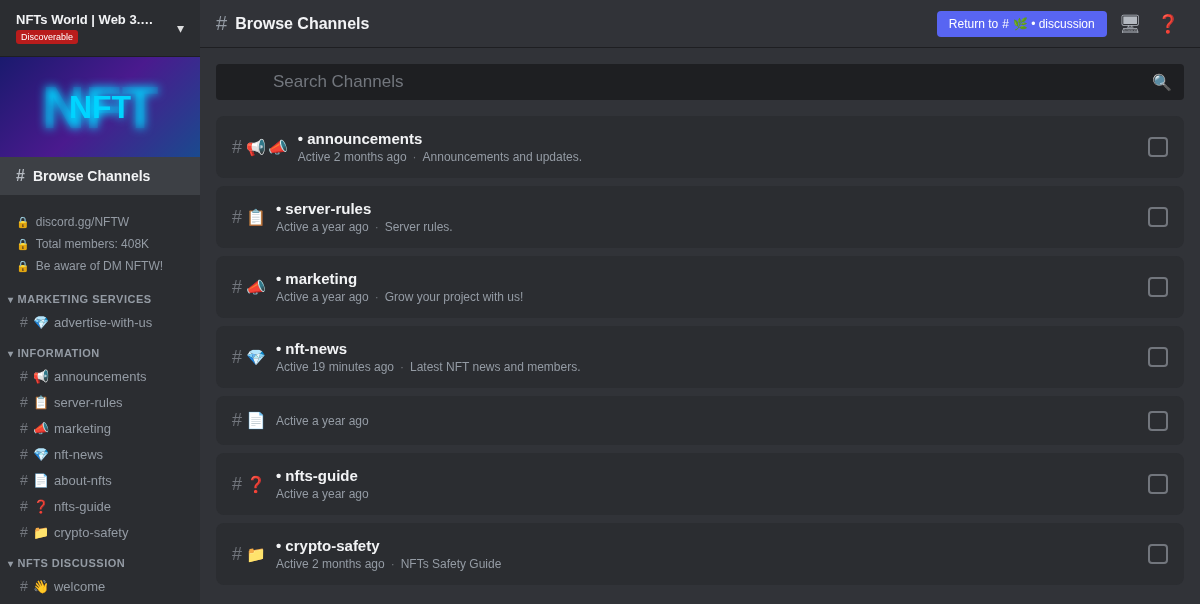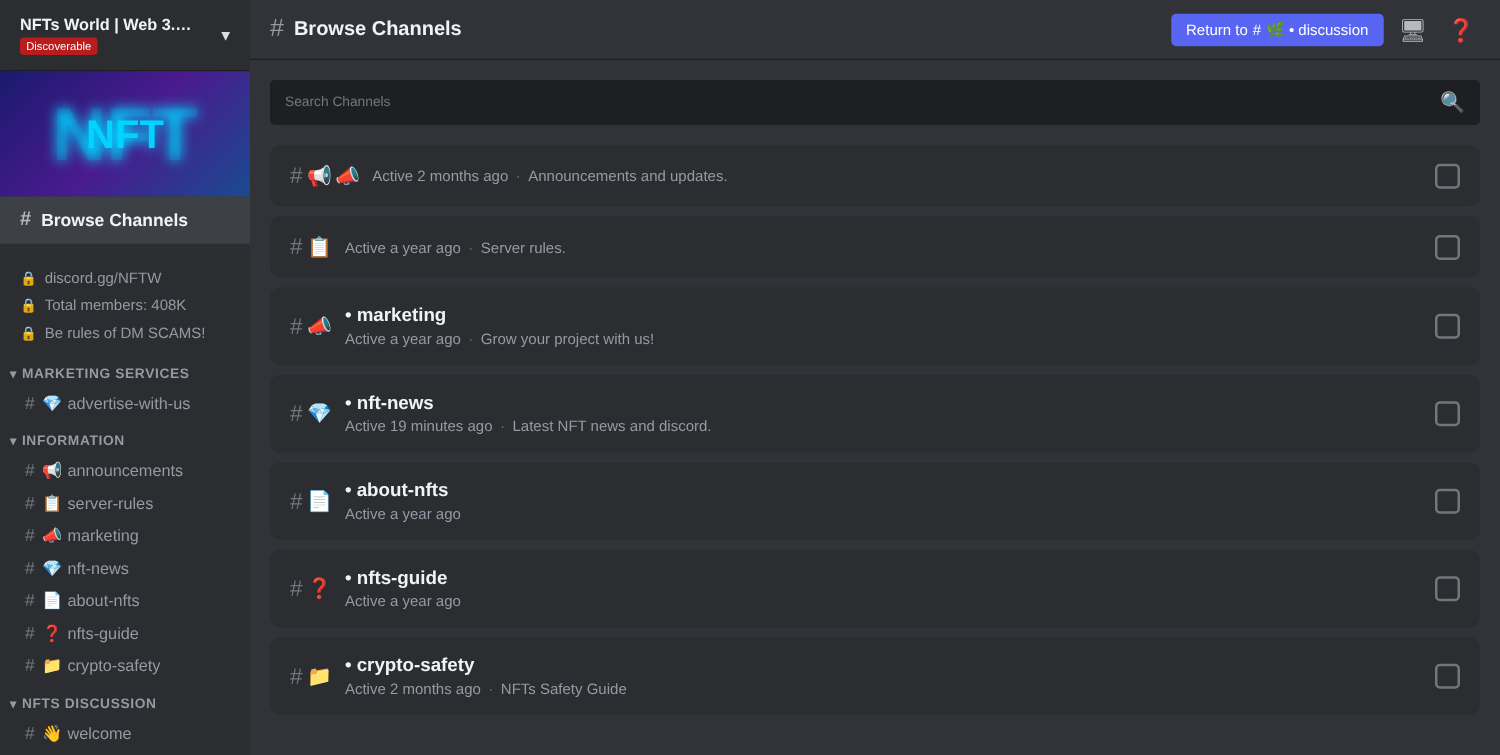--- a/index.html
+++ b/index.html
@@ -216,23 +216,24 @@
       align-items: center;
       background: #1e1f22;
       border-radius: 4px;
       padding: 8px 12px;
       margin-bottom: 16px;
     }
     .search-input {
       background: none;
       border: none;
       color: #dcddde;
-      font-size: 11px;
+      font-size: 17px;
       flex: 1;
       outline: none;
+      margin-left: 45px;
     }
     .search-input::placeholder { color: #72767d; }
     .search-icon { color: #72767d; font-size: 16px; }
 
     .channel-entry {
       display: flex;
       align-items: center;
       background: #2b2d31;
       border-radius: 8px;
       padding: 14px 16px;
@@ -313,21 +314,21 @@
     <div class="sidebar-lock-item">
       <span class="lock-icon">🔒</span>
       <span>discord.gg/NFTW</span>
     </div>
     <div class="sidebar-lock-item">
       <span class="lock-icon">🔒</span>
       <span>Total members: 408K</span>
     </div>
     <div class="sidebar-lock-item">
       <span class="lock-icon">🔒</span>
-      <span>Be rules of DM SCAMS!</span>
+      <span>Be aware of DM NFTW!</span>
     </div>
   </div>
 
   <div class="category-header">
     <span class="chevron">▾</span>
     <span>MARKETING SERVICES</span>
   </div>
   <div class="sidebar-channel">
     <span class="ch-hash">#</span>
     <span class="emoji-icon">💎</span>
@@ -410,35 +411,37 @@
       <span class="search-icon">🔍</span>
     </div>
 
     <div class="channel-entry">
       <div class="channel-entry-icons">
         <span class="ch-entry-hash">#</span>
         <span class="ch-entry-emoji">📢</span>
         <span class="ch-entry-emoji">📣</span>
       </div>
       <div class="channel-entry-info">
+        <div class="channel-entry-name">• announcements</div>
         <div class="channel-entry-meta">
           <span>Active 2 months ago</span>
           <span class="meta-dot">·</span>
           <span>Announcements and updates.</span>
         </div>
       </div>
       <div class="channel-entry-checkbox"></div>
     </div>
 
     <div class="channel-entry">
       <div class="channel-entry-icons">
         <span class="ch-entry-hash">#</span>
         <span class="ch-entry-emoji">📋</span>
       </div>
       <div class="channel-entry-info">
+        <div class="channel-entry-name">• server-rules</div>
         <div class="channel-entry-meta">
           <span>Active a year ago</span>
           <span class="meta-dot">·</span>
           <span>Server rules.</span>
         </div>
       </div>
       <div class="channel-entry-checkbox"></div>
     </div>
 
     <div class="channel-entry">
@@ -460,33 +463,32 @@
     <div class="channel-entry">
       <div class="channel-entry-icons">
         <span class="ch-entry-hash">#</span>
         <span class="ch-entry-emoji">💎</span>
       </div>
       <div class="channel-entry-info">
         <div class="channel-entry-name">• nft-news</div>
         <div class="channel-entry-meta">
           <span>Active 19 minutes ago</span>
           <span class="meta-dot">·</span>
-          <span>Latest NFT news and discord.</span>
+          <span>Latest NFT news and members.</span>
         </div>
       </div>
       <div class="channel-entry-checkbox"></div>
     </div>
 
     <div class="channel-entry">
       <div class="channel-entry-icons">
         <span class="ch-entry-hash">#</span>
         <span class="ch-entry-emoji">📄</span>
       </div>
       <div class="channel-entry-info">
-        <div class="channel-entry-name">• about-nfts</div>
         <div class="channel-entry-meta">
           <span>Active a year ago</span>
         </div>
       </div>
       <div class="channel-entry-checkbox"></div>
     </div>
 
     <div class="channel-entry">
       <div class="channel-entry-icons">
         <span class="ch-entry-hash">#</span>

